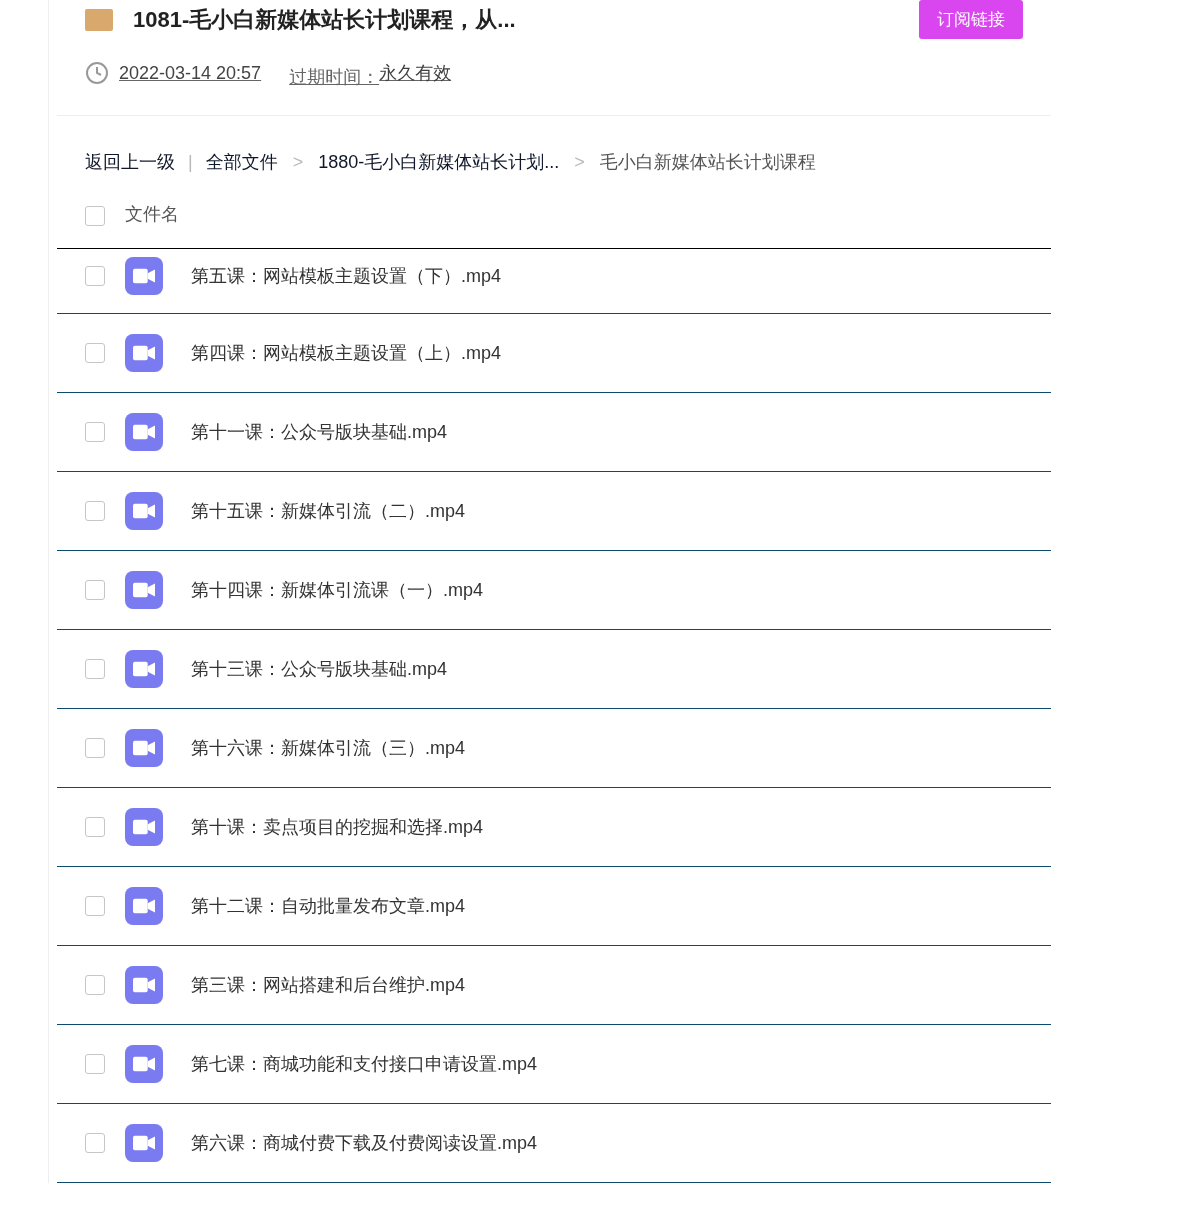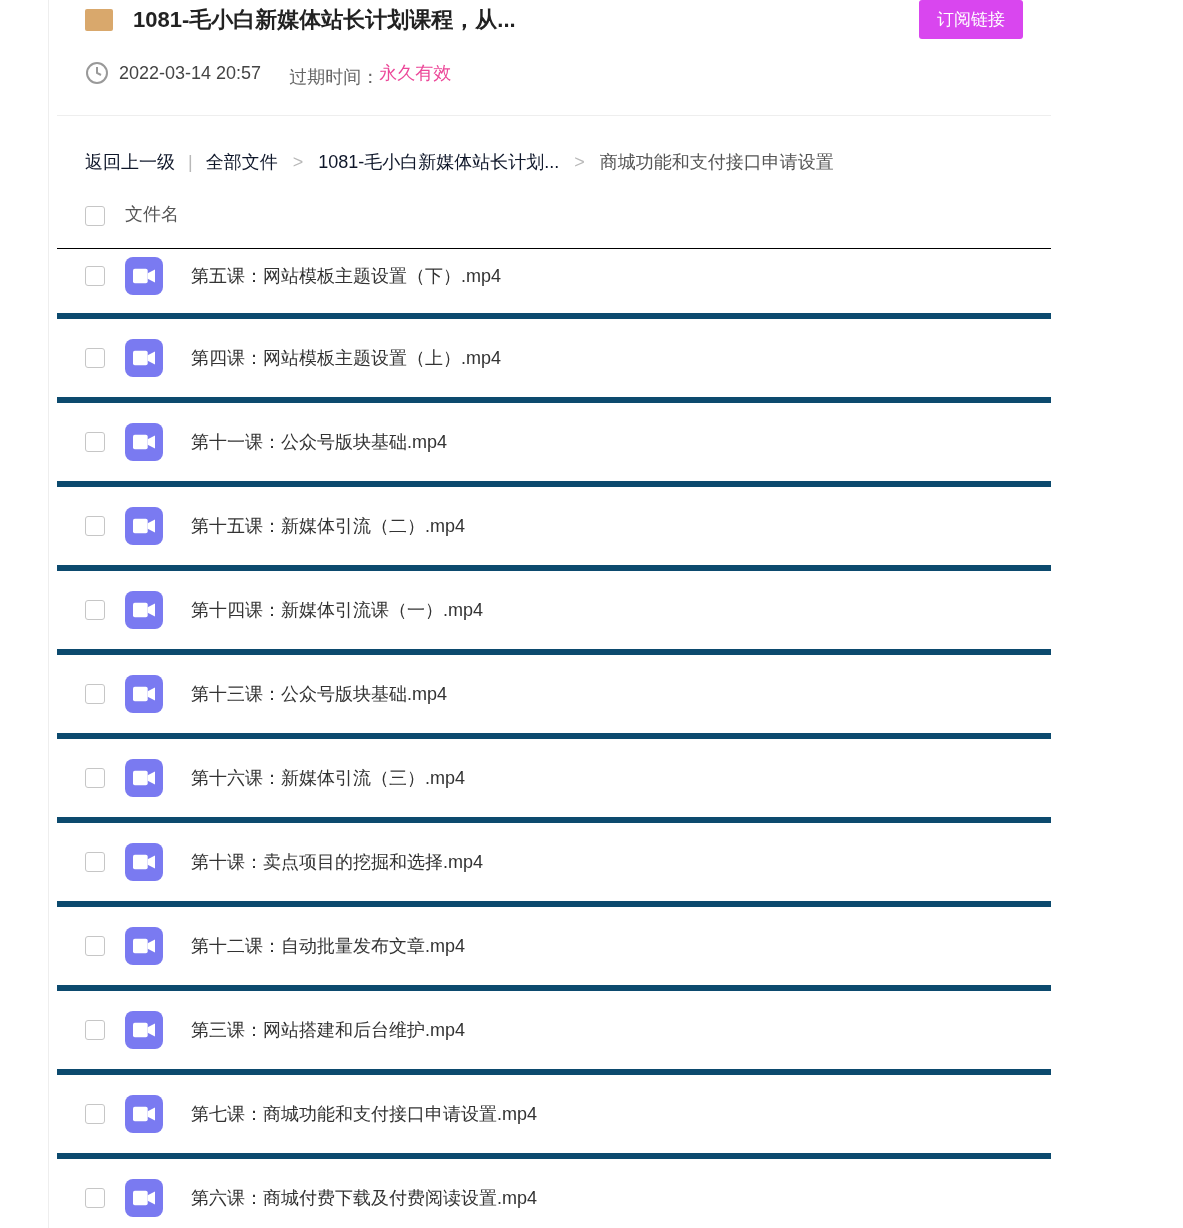--- a/index.html
+++ b/index.html
@@ -44,33 +44,34 @@
       cursor: pointer;
       margin-left: 20px;
     }
     .meta-row {
       display: flex;
       align-items: center;
       padding: 0 28px 26px 28px;
       font-size: 18px;
       color: #666;
       border-bottom: 1px solid #eee;
+      text-decoration: underline;
     }
     .clock-icon {
       width: 24px;
       height: 24px;
       margin-right: 10px;
       display: inline-flex;
       align-items: center;
       justify-content: center;
     }
     .clock-icon svg { width: 24px; height: 24px; }
     .timestamp { color: #444; margin-right: 28px; }
     .expiry-label { color: #666; margin-top: 8px; }
-    .expiry-value { color: #ec4899; }
+    .expiry-value { color: #404040; }
     .breadcrumb {
       padding: 34px 28px 28px 28px;
       font-size: 18px;
       color: #666;
     }
     .breadcrumb a {
       color: #0f172a;
       text-decoration: none;
       cursor: pointer;
     }
@@ -100,21 +101,21 @@
     }
     .col-label {
       font-size: 18px;
       color: #555;
     }
     .file-list { }
     .file-row {
       display: flex;
       align-items: center;
       padding: 20px 28px;
-      border-bottom: 6px solid #0c4a6e;
+      border-bottom: 1px solid #0c4a6e;
     }
     .file-row.first {
       padding-top: 8px;
       padding-bottom: 18px;
     }
     .file-icon {
       width: 38px;
       height: 38px;
       background: #7a7af1;
       border-radius: 8px;
@@ -150,23 +151,23 @@
     <span class="timestamp">2022-03-14 20:57</span>
     <span class="expiry-label">过期时间：</span>
     <span class="expiry-value">永久有效</span>
   </div>
 
   <div class="breadcrumb">
     <a>返回上一级</a>
     <span class="breadcrumb-sep">|</span>
     <a>全部文件</a>
     <span class="breadcrumb-sepgt">&gt;</span>
-    <a>1081-毛小白新媒体站长计划...</a>
+    <a>1880-毛小白新媒体站长计划...</a>
     <span class="breadcrumb-sepgt">&gt;</span>
-    <span class="breadcrumb-current">商城功能和支付接口申请设置</span>
+    <span class="breadcrumb-current">毛小白新媒体站长计划课程</span>
   </div>
 
   <div class="list-header">
     <div class="checkbox"></div>
     <div class="col-label">文件名</div>
   </div>
 
   <div class="file-list" id="file-list">
       <div class="file-row first">
         <div class="checkbox"></div>

